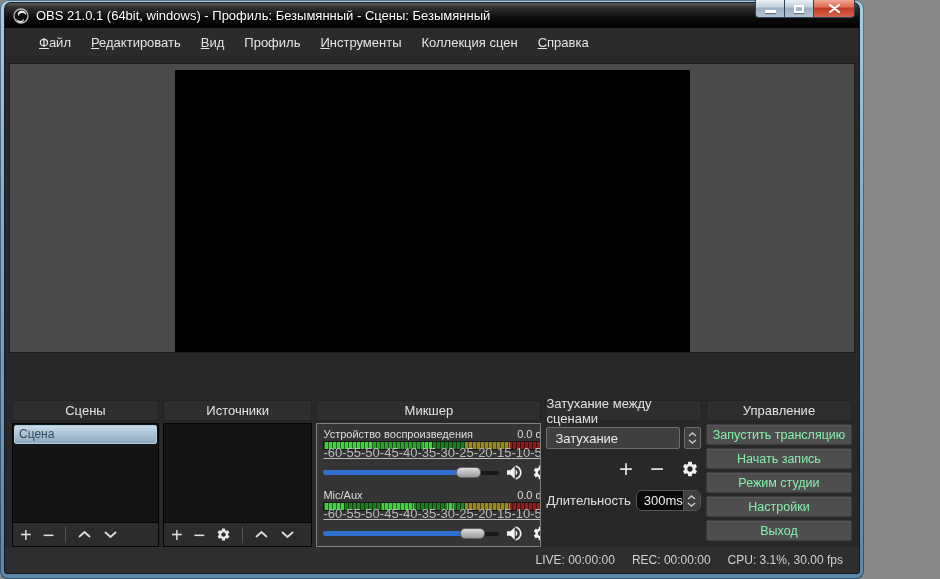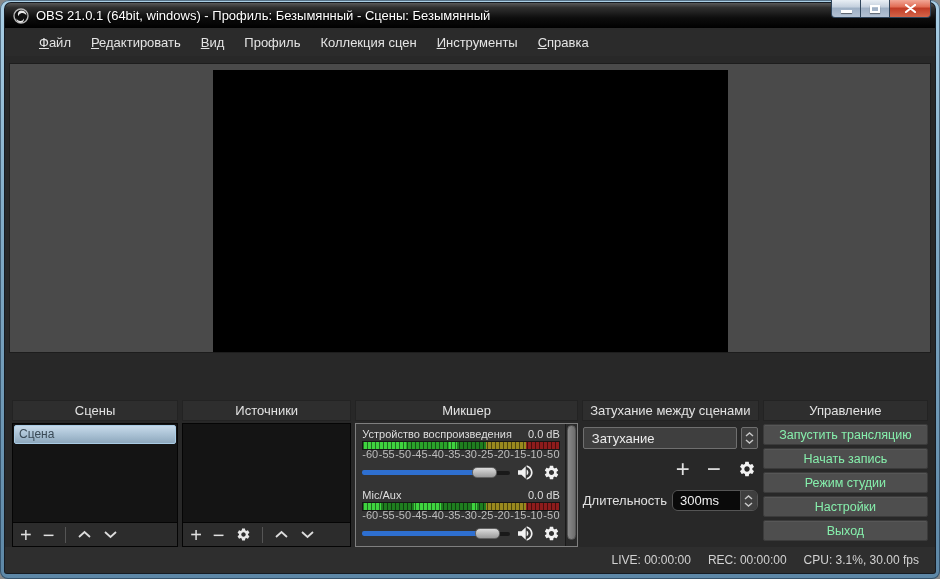--- a/index.html
+++ b/index.html
@@ -1,17 +1,17 @@
 <!DOCTYPE html>
 <html><head>
 <meta charset="utf-8">
 <style>
   html,body{margin:0;padding:0;background:#888;}
   *{box-sizing:border-box;font-family:"Liberation Sans","DejaVu Sans",sans-serif;}
-  .stage{position:relative;width:940px;height:579px;overflow:hidden;}
+  .stage{position:relative;width:864px;height:579px;overflow:hidden;}
 
   
   .frame{position:absolute;inset:0;border-radius:9px 9px 8px 8px;
     background:linear-gradient(180deg,#aacfe6 0%,#84aec9 35%,#5d87a6 100%);
     padding:2px 4px 5px 4px;box-shadow:inset 0 0 0 1px rgba(20,40,60,.55);}
   .win{height:100%;background:#282828;border-radius:7px 7px 3px 3px;overflow:hidden;
     display:flex;flex-direction:column;border:1px solid rgba(10,20,30,.65);}
 
   
   .titlebar{height:25px;flex:none;display:flex;align-items:center;gap:7px;padding:0 8px;
@@ -65,22 +65,22 @@
   .mixbox{flex:1;background:#343434;border:1px solid #7f7f7f;display:flex;overflow:hidden;}
   .mixcol{flex:1;padding:3px 5px 0 6px;display:flex;flex-direction:column;}
   .chan{margin-bottom:5px;}
   .chan-row1{display:flex;justify-content:space-between;align-items:center;height:14px;
     font-size:11px;color:#dedede;}
   .meter{height:9px;border:1px solid #161616;
     background:repeating-linear-gradient(90deg,rgba(0,0,0,.5) 0 1px,rgba(0,0,0,0) 1px 4px),
     linear-gradient(90deg,#3fd43f 0 22%,#2aa32a 22% 44%,#3fd43f 44% 48%,#1f7e1f 48% 63%,#99891e 63% 83%,#8e1c1c 83% 100%);}
   .meter.m2{background:repeating-linear-gradient(90deg,rgba(0,0,0,.5) 0 1px,rgba(0,0,0,0) 1px 4px),
     linear-gradient(90deg,#3fd43f 0 9%,#1f7e1f 9% 26%,#3fd43f 26% 40%,#1f7e1f 40% 55%,#3fd43f 55% 58%,#1f7e1f 58% 63%,#99891e 63% 83%,#8e1c1c 83% 100%);}
-  .scale{display:flex;justify-content:space-between;font-size:11px;color:#bdbdbd;height:11px;
-    align-items:flex-end;padding-bottom:1px;}
+  .scale{display:flex;justify-content:space-between;font-size:13px;color:#bdbdbd;height:11px;
+    align-items:flex-end;padding-bottom:1px;text-decoration:underline;}
   .chan-row2{display:flex;align-items:center;gap:7px;height:22px;}
   .slider{flex:1;position:relative;height:13px;cursor:pointer;}
   .slider .track{position:absolute;left:0;right:0;top:5px;height:4px;background:#191919;border-radius:2px;}
   .slider .fill{position:absolute;left:0;top:4px;height:5px;background:#2e6fd0;border-radius:2px;}
   .slider .handle{position:absolute;top:1px;width:25px;height:11px;border-radius:5px;
     background:linear-gradient(180deg,#dcdcdc,#9b9b9b);border:1px solid #616161;}
   .mixsb{width:12px;flex:none;background:#2a2a2a;border-left:1px solid #1a1a1a;padding:1px;}
   .mixsb .thumb{width:100%;height:96%;background:linear-gradient(90deg,#8a8a8a,#6e6e6e);border-radius:5px;border:1px solid #565656;}
 
   
@@ -125,22 +125,22 @@
        <path d="M3.2 10.2c.8 1.8 2.7 2.9 4.7 2.7a3.4 3.4 0 0 0 3-2.5c.4 2.6-1.7 4.7-4.4 4.4a5.6 5.6 0 0 1-3.3-4.6z" fill="#eaeaea"></path>
      </svg>
      <span class="title-text">OBS 21.0.1 (64bit, windows) - Профиль: Безымянный - Сцены: Безымянный</span>
    </div>
 
    <div class="menubar">
      <span class="menu-item"><u>Ф</u>айл</span>
      <span class="menu-item"><u>Р</u>едактировать</span>
      <span class="menu-item"><u>В</u>ид</span>
      <span class="menu-item">Профиль</span>
+     <span class="menu-item"><u>И</u>нструменты</span>
      <span class="menu-item">Коллекция сцен</span>
-     <span class="menu-item"><u>И</u>нструменты</span>
      <span class="menu-item"><u>С</u>правка</span>
    </div>
 
    <div class="main">
      <div class="canvas"></div>
    </div>
 
    <div class="panels">
 
      <div class="panel p-scenes">

